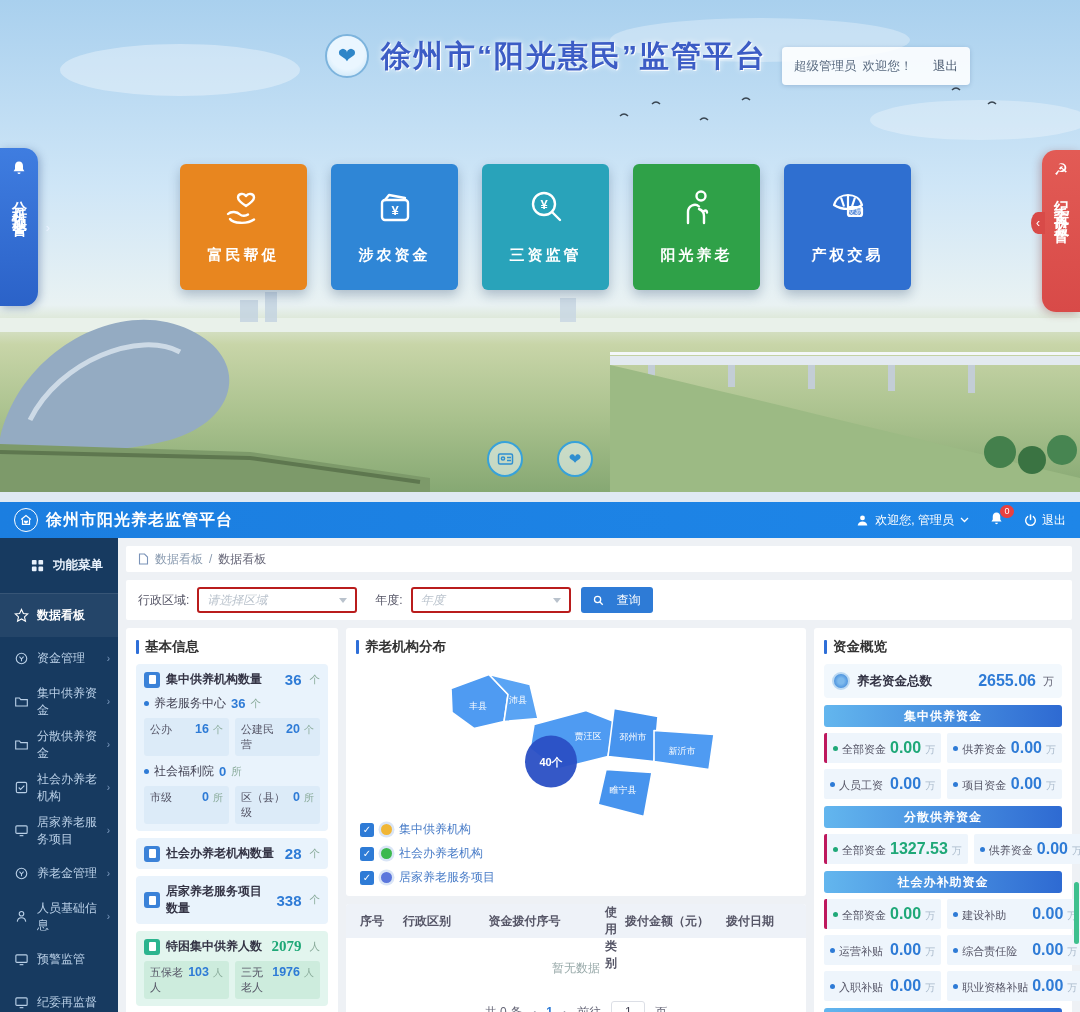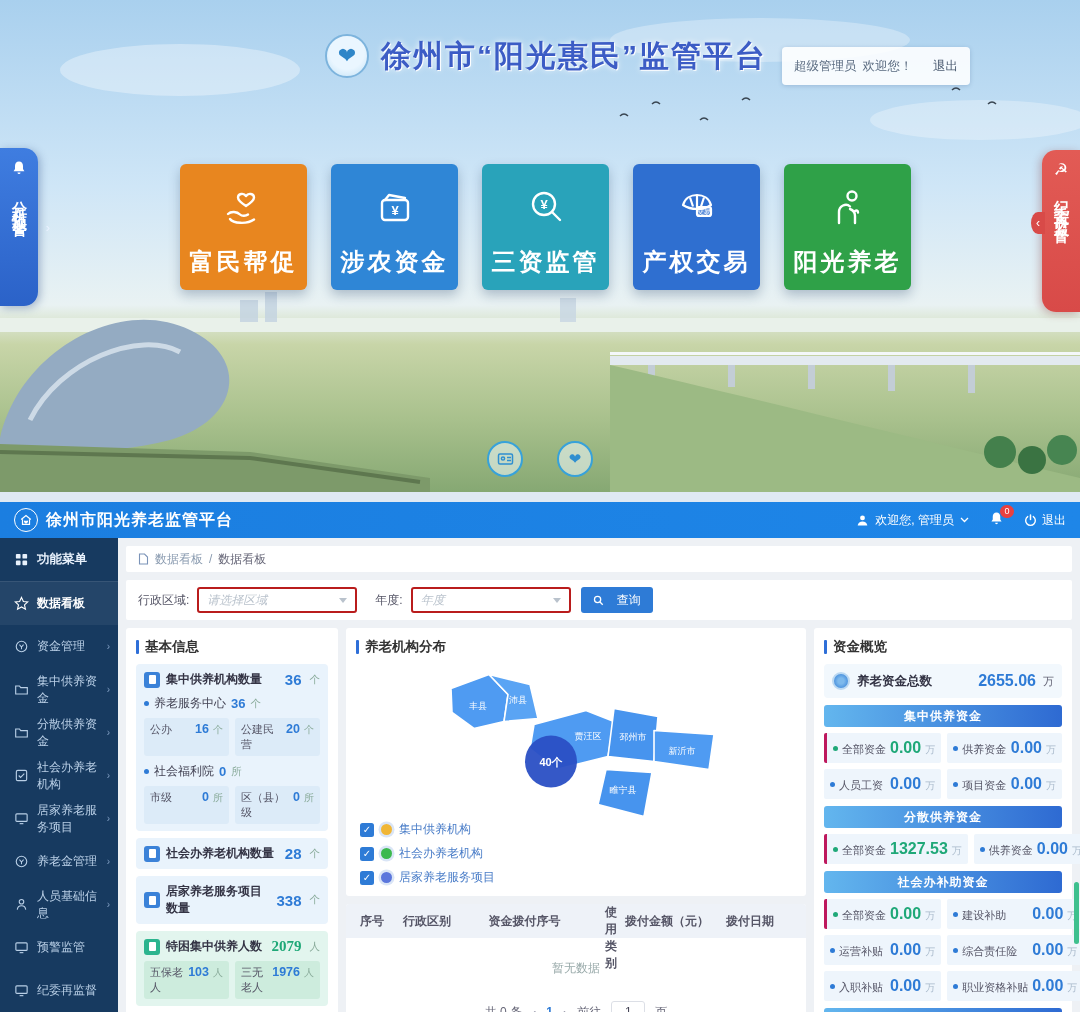--- a/index.html
+++ b/index.html
@@ -32,21 +32,21 @@
   .tab-right .arrow { position:absolute; left:-11px; top:62px; color:#fff; font-size:12px;
                       background:#d84a48; border-radius:50% 0 0 50%; width:14px; height:22px; line-height:22px; text-align:center; }
   .tab-icon { font-size:16px; line-height:1; }
 
   .tiles { position:absolute; left:180px; top:164px; display:flex; gap:24px; }
   .tile { width:127px; height:126px; border-radius:6px; box-shadow:0 5px 12px rgba(20,50,90,.28);
           display:flex; flex-direction:column; align-items:center; cursor:pointer; }
   .tile-1 { background:#e8861f; } .tile-2 { background:#2f86d6; } .tile-3 { background:#29a3ba; }
   .tile-4 { background:#2f6fd0; } .tile-5 { background:#2fa148; }
   .tile .t-icon { margin-top:16px; height:58px; display:flex; align-items:center; }
-  .tile .t-label { margin-top:8px; font-size:24px; font-weight:bold; color:#fff; letter-spacing:3px; }
+  .tile .t-label { margin-top:8px; font-size:15px; font-weight:bold; color:#fff; letter-spacing:3px; }
 
   .hero-fabs { position:absolute; top:441px; left:487px; display:flex; gap:34px; }
   .fab { width:36px; height:36px; border-radius:50%; border:2px solid #37a2da; background:rgba(240,250,255,.55);
          display:flex; align-items:center; justify-content:center; color:#2f8fd0; font-size:15px; cursor:pointer; }
 
   
   .gap-strip { height:10px; background:#dfe9f3; }
   .dash-header { height:36px; background:linear-gradient(90deg,#1b7ee0,#1e86e8); display:flex; align-items:center;
                  padding:0 14px; color:#fff; }
   .dh-logo { width:24px; height:24px; border-radius:50%; border:1.6px solid #fff; display:flex; align-items:center;
@@ -54,21 +54,21 @@
   .dh-title { font-size:16px; font-weight:bold; letter-spacing:1px;text-align:right; }
   .dh-right { margin-left:auto; display:flex; align-items:center; gap:20px; font-size:12px; }
   .dh-user { display:flex; align-items:center; gap:6px; cursor:pointer; }
   .dh-bell { position:relative; cursor:pointer; }
   .badge { position:absolute; top:-6px; right:-10px; background:#e84040; border-radius:8px; min-width:14px; height:13px;
            font-size:9px; line-height:13px; text-align:center; padding:0 3px; }
   .dh-logout { display:flex; align-items:center; gap:5px; cursor:pointer; }
 
   .dash-body { display:flex; height:474px; }
   .sidebar { width:118px; background:#173a60; flex-shrink:0; color:#b9cfe6; }
-  .sb-head { display:flex; align-items:center; gap:8px; height:44px; padding-left:14px; color:#e8f1fc;
+  .sb-head { display:flex; align-items:center; gap:8px; height:56px; padding-left:30px; color:#e8f1fc;
              font-size:12.5px; font-weight:bold; border-bottom:1px solid rgba(255,255,255,.14); }
   .sb-item { display:flex; align-items:center; gap:8px; height:43px; padding-left:14px; font-size:12px; cursor:pointer; }
   .sb-item .chev { margin-left:auto; margin-right:8px; color:#7f9cc0; font-size:10px; }
   .sb-item.active { color:#fff; font-weight:bold; background:rgba(255,255,255,.06); }
   .sb-ico { width:15px; height:15px; flex-shrink:0; }
 
   .content { flex:1; padding:8px 8px 0; overflow:hidden; }
   .crumb-bar { background:#fff; border-radius:2px; height:26px; display:flex; align-items:center; gap:6px;
                padding:0 12px; font-size:12px; color:#8a9bb0; }
   .crumb-bar .cur { color:#667; }
@@ -236,41 +236,41 @@
       <div class="tile tile-3">
         <span class="t-icon">
           <svg width="52" height="52" viewBox="0 0 52 52" fill="none" stroke="#fff" stroke-width="2.4" stroke-linecap="round">
             <circle cx="24" cy="21" r="11"></circle>
             <path d="M32 29l8 8"></path>
             <text x="24" y="26" font-size="13" fill="#fff" stroke="none" text-anchor="middle" font-weight="bold">¥</text>
           </svg>
         </span>
         <span class="t-label">三资监管</span>
       </div>
+      <div class="tile tile-5">
+        <span class="t-icon">
+          <svg width="52" height="52" viewBox="0 0 52 52" fill="none" stroke="#fff" stroke-width="2.4" stroke-linecap="round" stroke-linejoin="round">
+            <circle cx="30" cy="13" r="4.5"></circle>
+            <path d="M17 40V29c0-6 7-9.5 11-5.5"></path>
+            <path d="M28 26c3 1 5 3.5 5 7v7"></path>
+            <path d="M33 28c1.5-1 3-.5 3 1.5"></path>
+          </svg>
+        </span>
+        <span class="t-label">阳光养老</span>
+      </div>
       <div class="tile tile-4">
         <span class="t-icon">
           <svg width="52" height="52" viewBox="0 0 52 52" fill="none" stroke="#fff" stroke-width="2.2" stroke-linejoin="round">
             <path d="M12 22c2-7 8-10 14-10s12 3 14 10c0 0-6 4-14 4s-14-4-14-4z"></path>
             <path d="M26 12v14 M19 14.5l3 9 M33 14.5l-3 9"></path>
             <rect x="26" y="24" width="14" height="9" rx="2" fill="#ffffff" fill-opacity=".25"></rect>
             <text x="33" y="31" font-size="7" fill="#fff" stroke="none" text-anchor="middle">交易</text>
           </svg>
         </span>
         <span class="t-label">产权交易</span>
-      </div>
-      <div class="tile tile-5">
-        <span class="t-icon">
-          <svg width="52" height="52" viewBox="0 0 52 52" fill="none" stroke="#fff" stroke-width="2.4" stroke-linecap="round" stroke-linejoin="round">
-            <circle cx="30" cy="13" r="4.5"></circle>
-            <path d="M17 40V29c0-6 7-9.5 11-5.5"></path>
-            <path d="M28 26c3 1 5 3.5 5 7v7"></path>
-            <path d="M33 28c1.5-1 3-.5 3 1.5"></path>
-          </svg>
-        </span>
-        <span class="t-label">阳光养老</span>
       </div>
     </div>
 
     <div class="hero-fabs">
       <div class="fab">
         <svg width="17" height="17" viewBox="0 0 17 17" fill="none" stroke="#2f8fd0" stroke-width="1.5">
             <rect x="1.5" y="3" width="14" height="10" rx="1.5"></rect>
             <circle cx="6" cy="7.5" r="1.6"></circle>
             <path d="M10 6.5h4 M10 9.5h4"></path>
           </svg>

